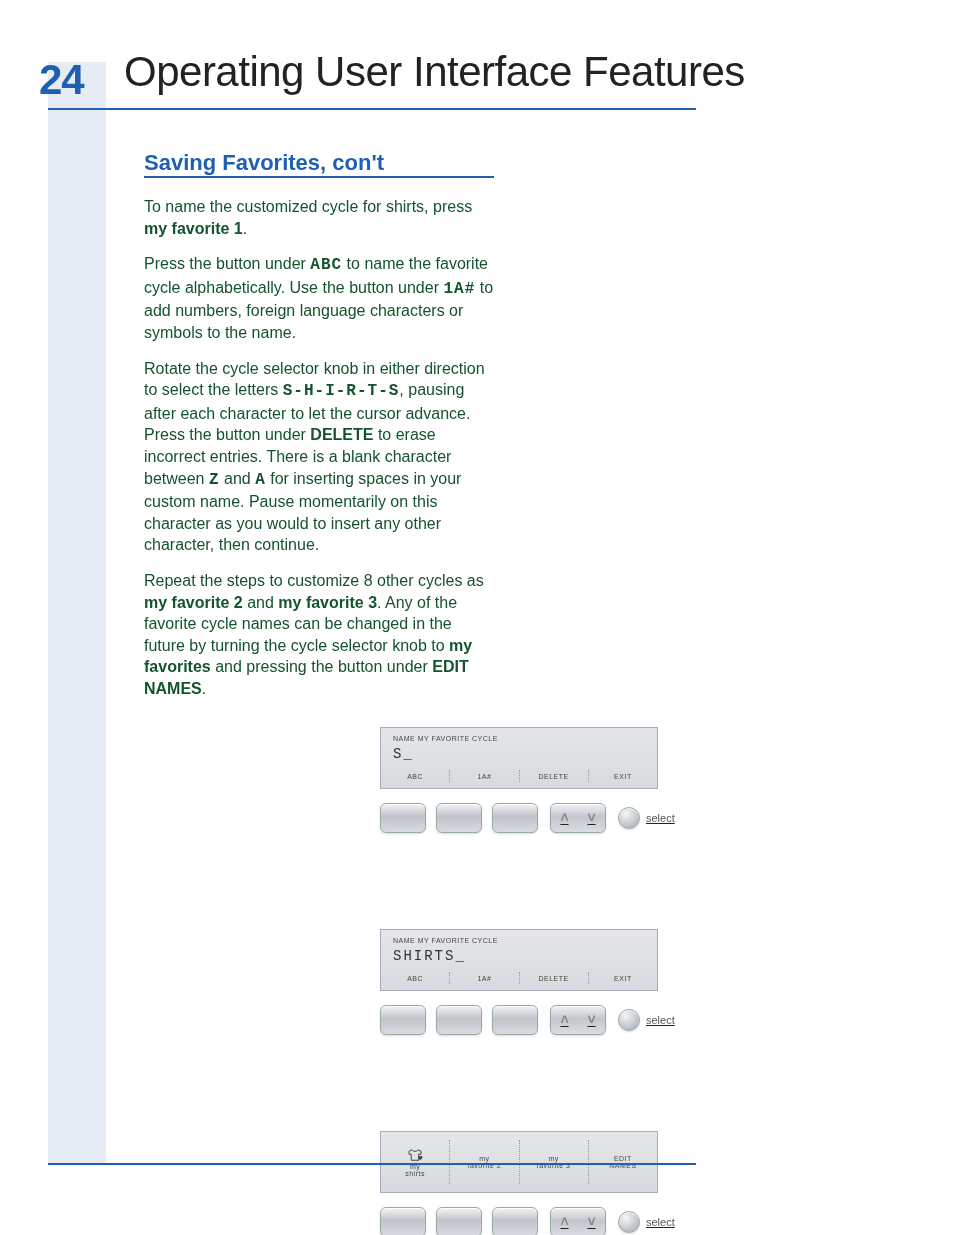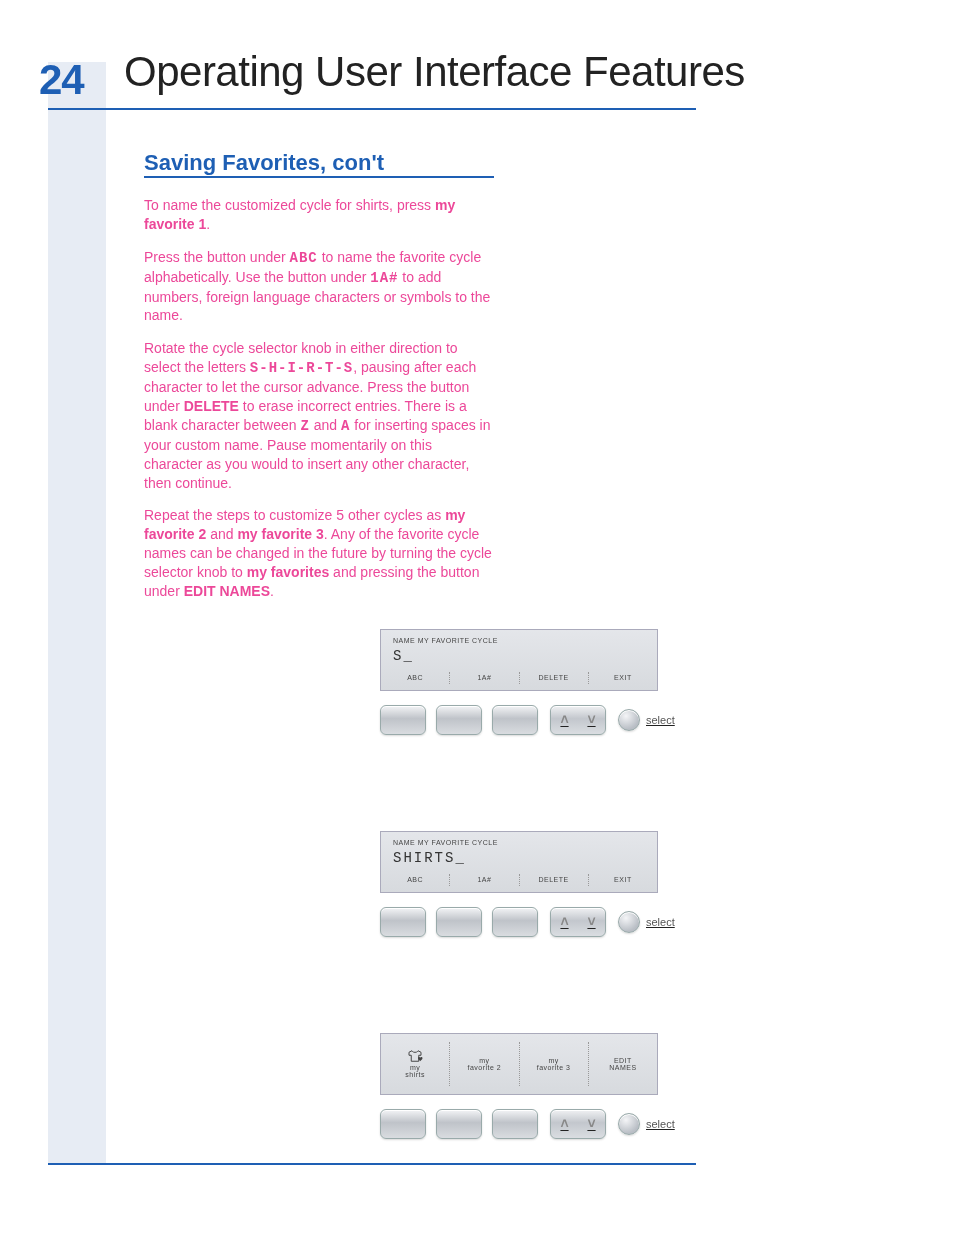--- a/index.html
+++ b/index.html
@@ -33,21 +33,21 @@
     height: 2px; background: #1e5fb4;
   }
   .content { position: absolute; left: 144px; top: 150px; right: 64px; bottom: 72px; }
   .left-col { width: 350px; float: left; }
   .right-col { width: 316px; float: right; text-decoration: underline; }
   .section-heading {
     font-size: 22px; font-weight: 700; color: #1e5fb4;
     margin-bottom: 0;
   }
   .section-rule { width: 350px; height: 2px; background: #1e5fb4; margin-bottom: 18px; }
-  .body p { font-size: 14px; line-height: 1.35; margin-bottom: 14px; color: #ec4899; }
+  .body p { font-size: 16px; line-height: 1.35; margin-bottom: 14px; color: #14532d; }
   .body b { font-weight: 700; }
   .lcd-font { font-family: "Courier New", monospace; letter-spacing: 1px; font-weight: 700; }
 
   .device { margin-bottom: 68px; }
   .lcd {
     width: 278px; height: 62px;
     border: 1px solid #aab; background: linear-gradient(#e4e6ea,#d7dade);
     position: relative;
   }
   .lcd .lcd-title { font-size: 7px; letter-spacing: 0.5px; color: #444; position: absolute; left: 12px; top: 7px; }
@@ -99,21 +99,21 @@
   <div class="title-rule"></div>
 
   <div class="content">
     <div class="left-col">
       <div class="section-heading">Saving Favorites, con't</div>
       <div class="section-rule"></div>
       <div class="body">
         <p><span>To name the customized cycle for shirts, press </span><b>my favorite 1</b><span>.</span></p>
         <p><span>Press the button under </span><b class="lcd-font">ABC</b><span> to name the favorite cycle alphabetically. Use the button under </span><b class="lcd-font">1A#</b><span> to add numbers, foreign language characters or symbols to the name.</span></p>
         <p><span>Rotate the cycle selector knob in either direction to select the letters </span><b class="lcd-font">S-H-I-R-T-S</b><span>, pausing after each character to let the cursor advance. Press the button under </span><b>DELETE</b><span> to erase incorrect entries. There is a blank character between </span><b class="lcd-font">Z</b><span> and </span><b class="lcd-font">A</b><span> for inserting spaces in your custom name. Pause momentarily on this character as you would to insert any other character, then continue.</span></p>
-        <p><span>Repeat the steps to customize 5 other cycles as </span><b>my favorite 2</b><span> and </span><b>my favorite 3</b><span>. Any of the favorite cycle names can be changed in the future by turning the cycle selector knob to </span><b>my favorites</b><span> and pressing the button under </span><b>EDIT NAMES</b><span>.</span></p>
+        <p><span>Repeat the steps to customize 8 other cycles as </span><b>my favorite 2</b><span> and </span><b>my favorite 3</b><span>. Any of the favorite cycle names can be changed in the future by turning the cycle selector knob to </span><b>my favorites</b><span> and pressing the button under </span><b>EDIT NAMES</b><span>.</span></p>
       </div>
     </div>
 
     <div class="right-col">
 
       <div class="device" style="margin-top:14px;">
         <div class="lcd">
           <div class="lcd-title">NAME MY FAVORITE CYCLE</div>
           <div class="lcd-text">S_</div>
           <div class="opt-row">

